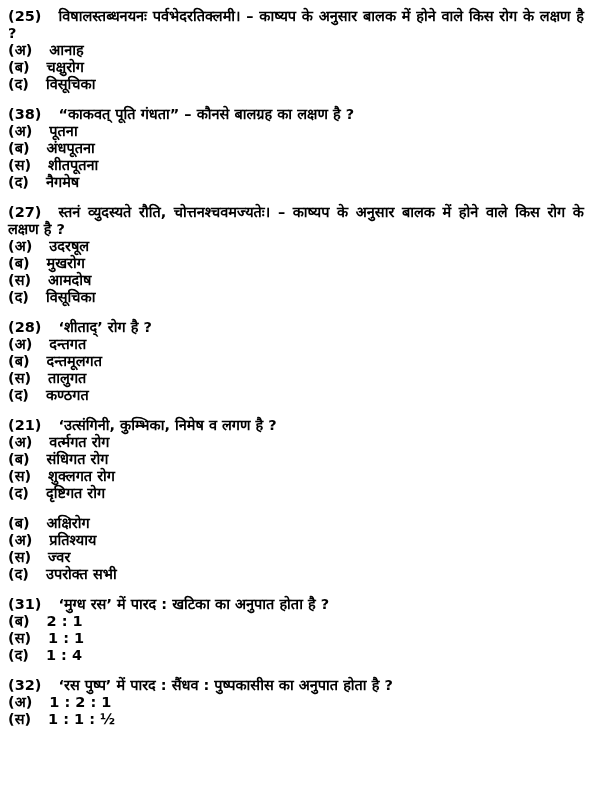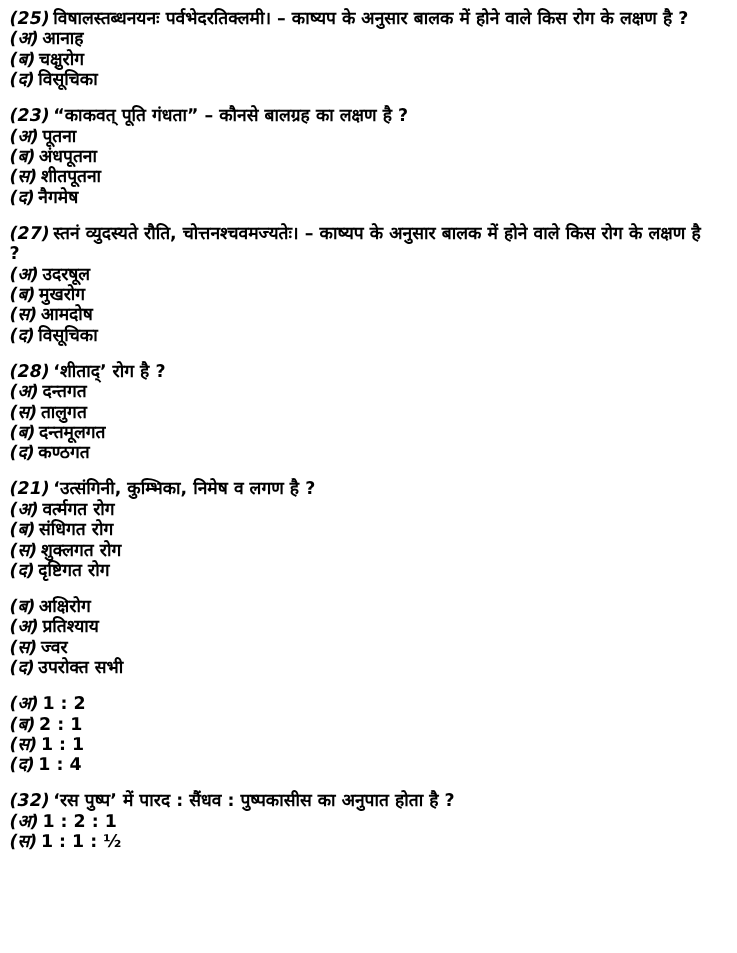--- a/index.html
+++ b/index.html
@@ -20,75 +20,75 @@
   .q-text {
     margin: 0;
     line-height: 17px;
     text-align: justify;
   }
   .opt {
     margin: 0;
     line-height: 17px;
     white-space: nowrap;
   }
-  .marker { margin-right: 3px; font-style: italic; }
+  .marker { margin-right: 17px; }
 </style>
 </head>
 <body>
 
 <div class="page">
 
   <div class="question">
     <p class="q-text"><span class="marker">(25)</span><span>विषालस्तब्धनयनः पर्वभेदरतिक्लमी। – काष्यप के अनुसार बालक में होने वाले किस रोग के लक्षण है ?</span></p>
     <p class="opt"><span class="marker">(अ)</span><span>आनाह</span></p>
     <p class="opt"><span class="marker">(ब)</span><span>चक्षुरोग</span></p>
     <p class="opt"><span class="marker">(द)</span><span>विसूचिका</span></p>
   </div>
 
   <div class="question">
-    <p class="q-text"><span class="marker">(23)</span><span>“काकवत् पूति गंधता” – कौनसे बालग्रह का लक्षण है ?</span></p>
+    <p class="q-text"><span class="marker">(38)</span><span>“काकवत् पूति गंधता” – कौनसे बालग्रह का लक्षण है ?</span></p>
     <p class="opt"><span class="marker">(अ)</span><span>पूतना</span></p>
     <p class="opt"><span class="marker">(ब)</span><span>अंधपूतना</span></p>
     <p class="opt"><span class="marker">(स)</span><span>शीतपूतना</span></p>
     <p class="opt"><span class="marker">(द)</span><span>नैगमेष</span></p>
   </div>
 
   <div class="question">
     <p class="q-text"><span class="marker">(27)</span><span>स्तनं व्युदस्यते रौति, चोत्तनश्चवमज्यतेः। – काष्यप के अनुसार बालक में होने वाले किस रोग के लक्षण है ?</span></p>
     <p class="opt"><span class="marker">(अ)</span><span>उदरषूल</span></p>
     <p class="opt"><span class="marker">(ब)</span><span>मुखरोग</span></p>
     <p class="opt"><span class="marker">(स)</span><span>आमदोष</span></p>
     <p class="opt"><span class="marker">(द)</span><span>विसूचिका</span></p>
   </div>
 
   <div class="question">
     <p class="q-text"><span class="marker">(28)</span><span>‘शीताद्’ रोग है ?</span></p>
     <p class="opt"><span class="marker">(अ)</span><span>दन्तगत</span></p>
+    <p class="opt"><span class="marker">(ब)</span><span>दन्तमूलगत</span></p>
     <p class="opt"><span class="marker">(स)</span><span>तालुगत</span></p>
-    <p class="opt"><span class="marker">(ब)</span><span>दन्तमूलगत</span></p>
     <p class="opt"><span class="marker">(द)</span><span>कण्ठगत</span></p>
   </div>
 
   <div class="question">
     <p class="q-text"><span class="marker">(21)</span><span>‘उत्संगिनी, कुम्भिका, निमेष व लगण है ?</span></p>
     <p class="opt"><span class="marker">(अ)</span><span>वर्त्मगत रोग</span></p>
     <p class="opt"><span class="marker">(ब)</span><span>संधिगत रोग</span></p>
     <p class="opt"><span class="marker">(स)</span><span>शुक्लगत रोग</span></p>
     <p class="opt"><span class="marker">(द)</span><span>दृष्टिगत रोग</span></p>
   </div>
 
   <div class="question">
     <p class="opt"><span class="marker">(ब)</span><span>अक्षिरोग</span></p>
     <p class="opt"><span class="marker">(अ)</span><span>प्रतिश्याय</span></p>
     <p class="opt"><span class="marker">(स)</span><span>ज्वर</span></p>
     <p class="opt"><span class="marker">(द)</span><span>उपरोक्त सभी</span></p>
   </div>
 
   <div class="question">
-    <p class="opt"><span class="marker">(अ)</span><span>1 : 2</span></p>
+    <p class="q-text"><span class="marker">(31)</span><span>‘मुग्ध रस’ में पारद : खटिका का अनुपात होता है ?</span></p>
     <p class="opt"><span class="marker">(ब)</span><span>2 : 1</span></p>
     <p class="opt"><span class="marker">(स)</span><span>1 : 1</span></p>
     <p class="opt"><span class="marker">(द)</span><span>1 : 4</span></p>
   </div>
 
   <div class="question">
     <p class="q-text"><span class="marker">(32)</span><span>‘रस पुष्प’ में पारद : सैंधव : पुष्पकासीस का अनुपात होता है ?</span></p>
     <p class="opt"><span class="marker">(अ)</span><span>1 : 2 : 1</span></p>
     <p class="opt"><span class="marker">(स)</span><span>1 : 1 : ½</span></p>
   </div>

